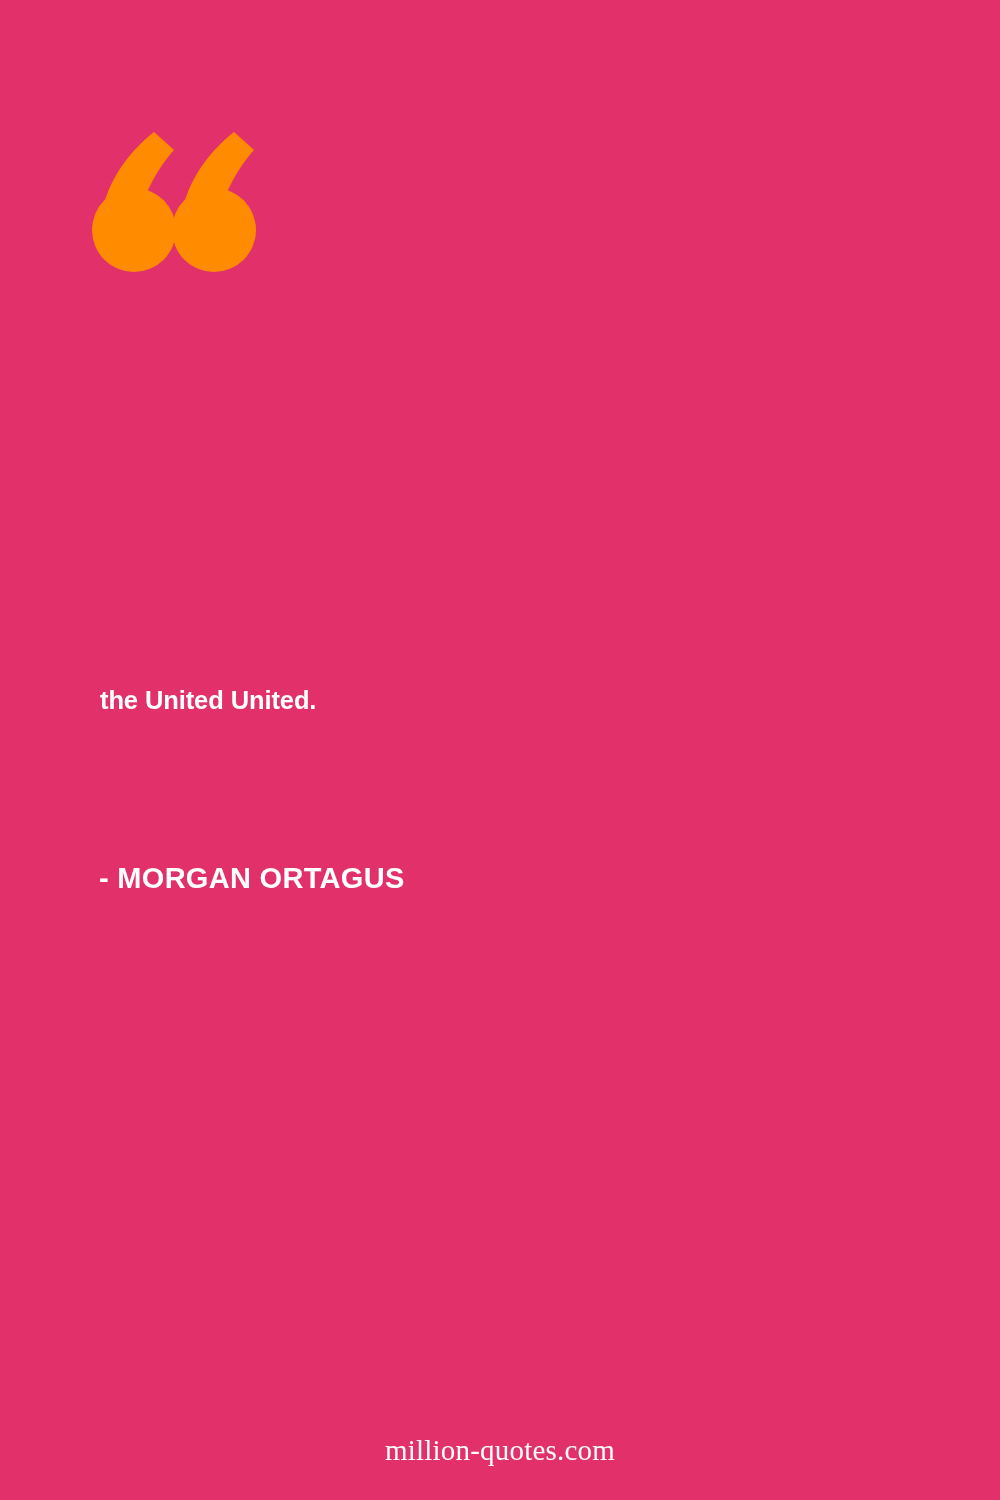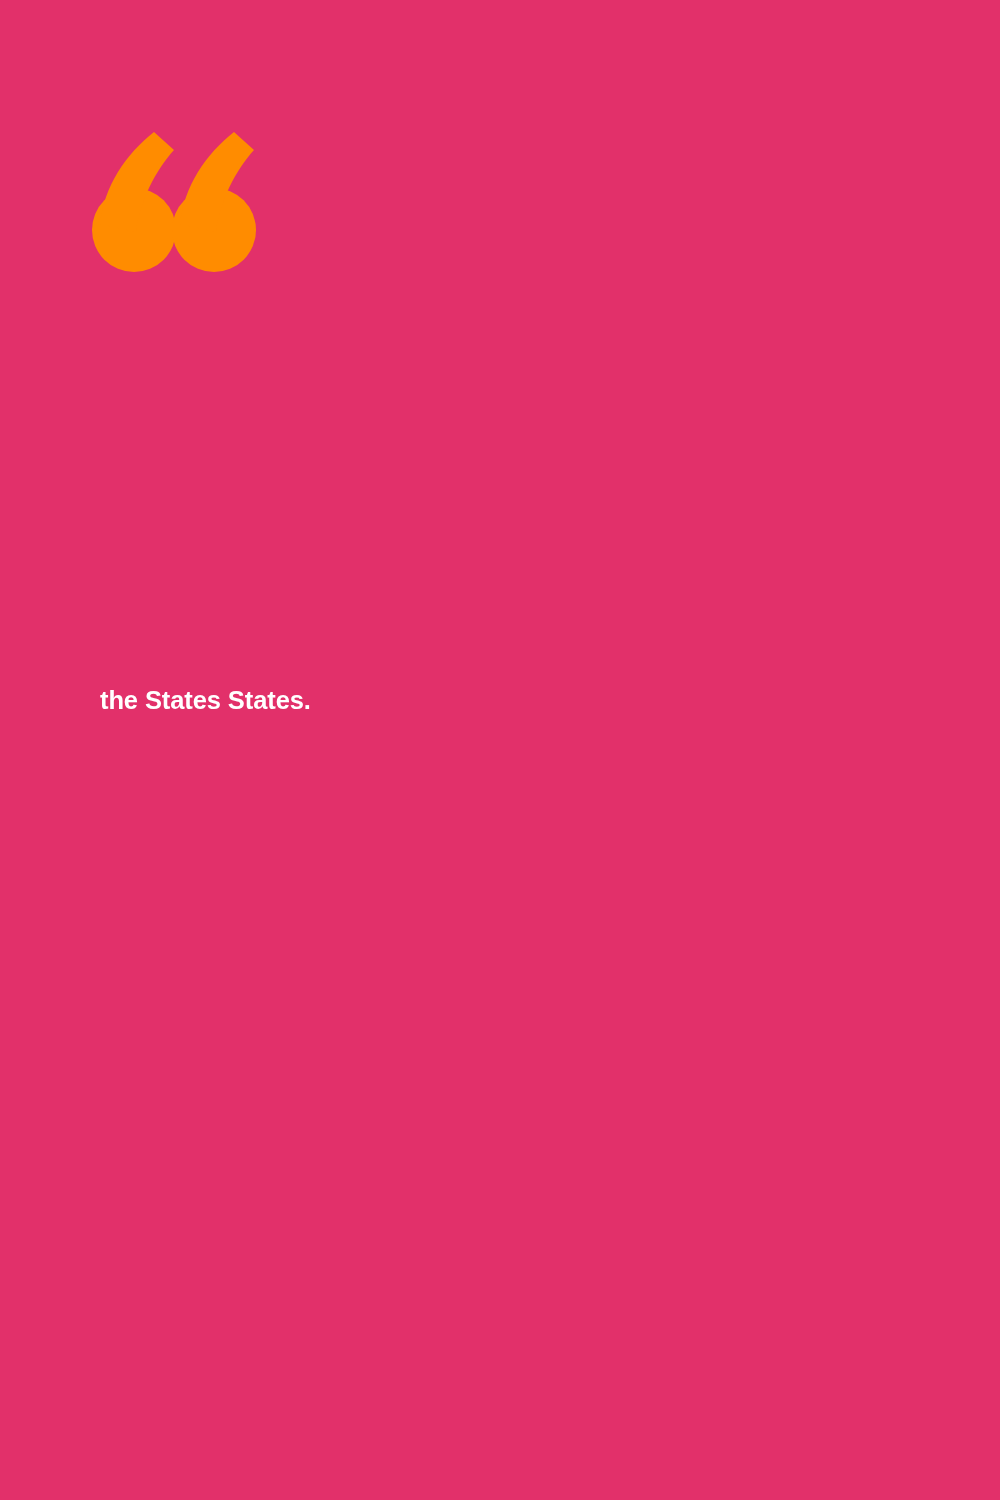--- a/index.html
+++ b/index.html
@@ -93,18 +93,22 @@
         <circle cx="42" cy="110" r="42"></circle>
         <path d="M 62 12 C 34 34 12 66 8 104 L 44 112 C 48 80 64 50 82 30 Z"></path>
 
         <circle cx="122" cy="110" r="42"></circle>
         <path d="M 142 12 C 114 34 92 66 88 104 L 124 112 C 128 80 144 50 162 30 Z"></path>
       </g>
     </svg>
   </div>
 
   <div class="quote-body">
-    <div class="quote-line">the States States.</div>
+    <div class="quote-line">the United United.</div>
   </div>
 
+  <div class="attribution">- MORGAN ORTAGUS</div>
 
+  <div class="footer">
+    <span class="footer-text">million-quotes.com</span>
+  </div>
 
 </div>
 
 </body></html>

